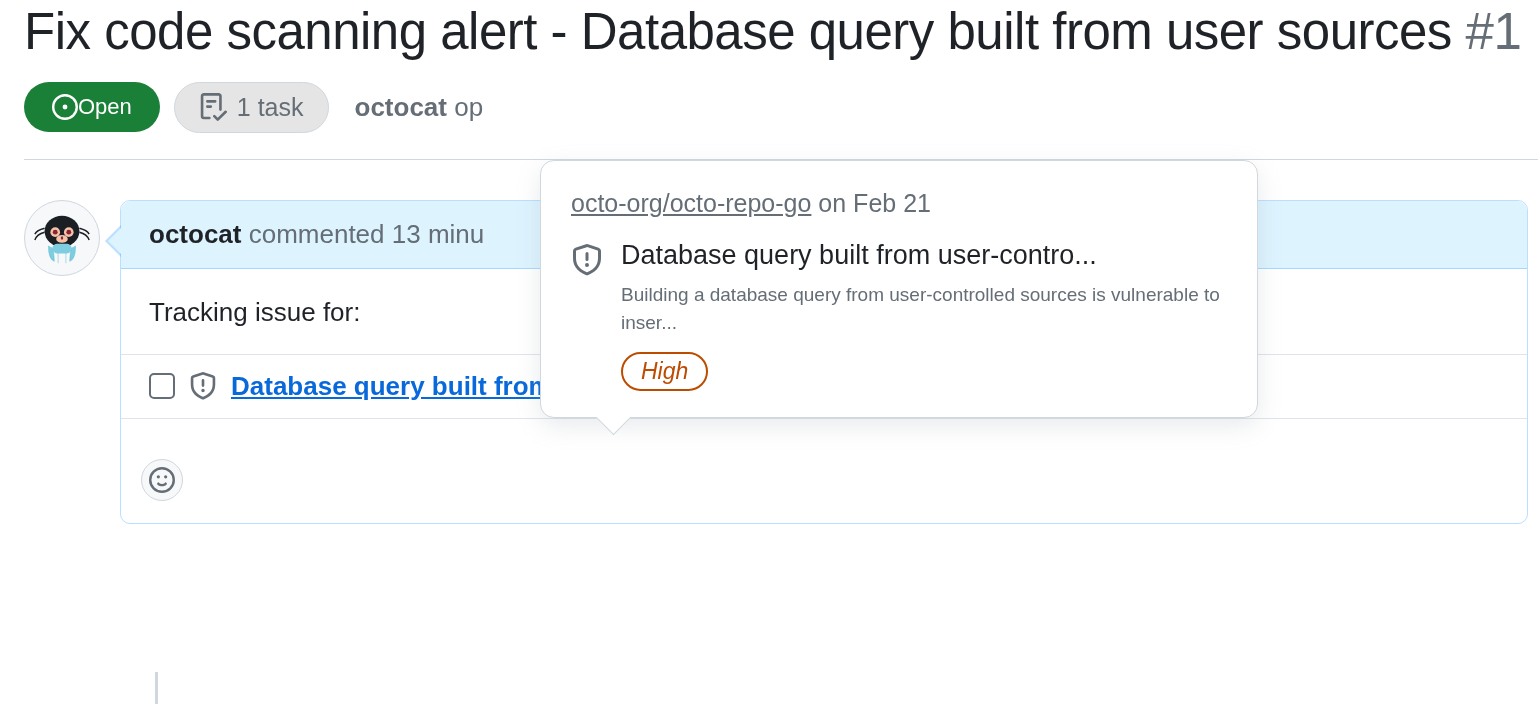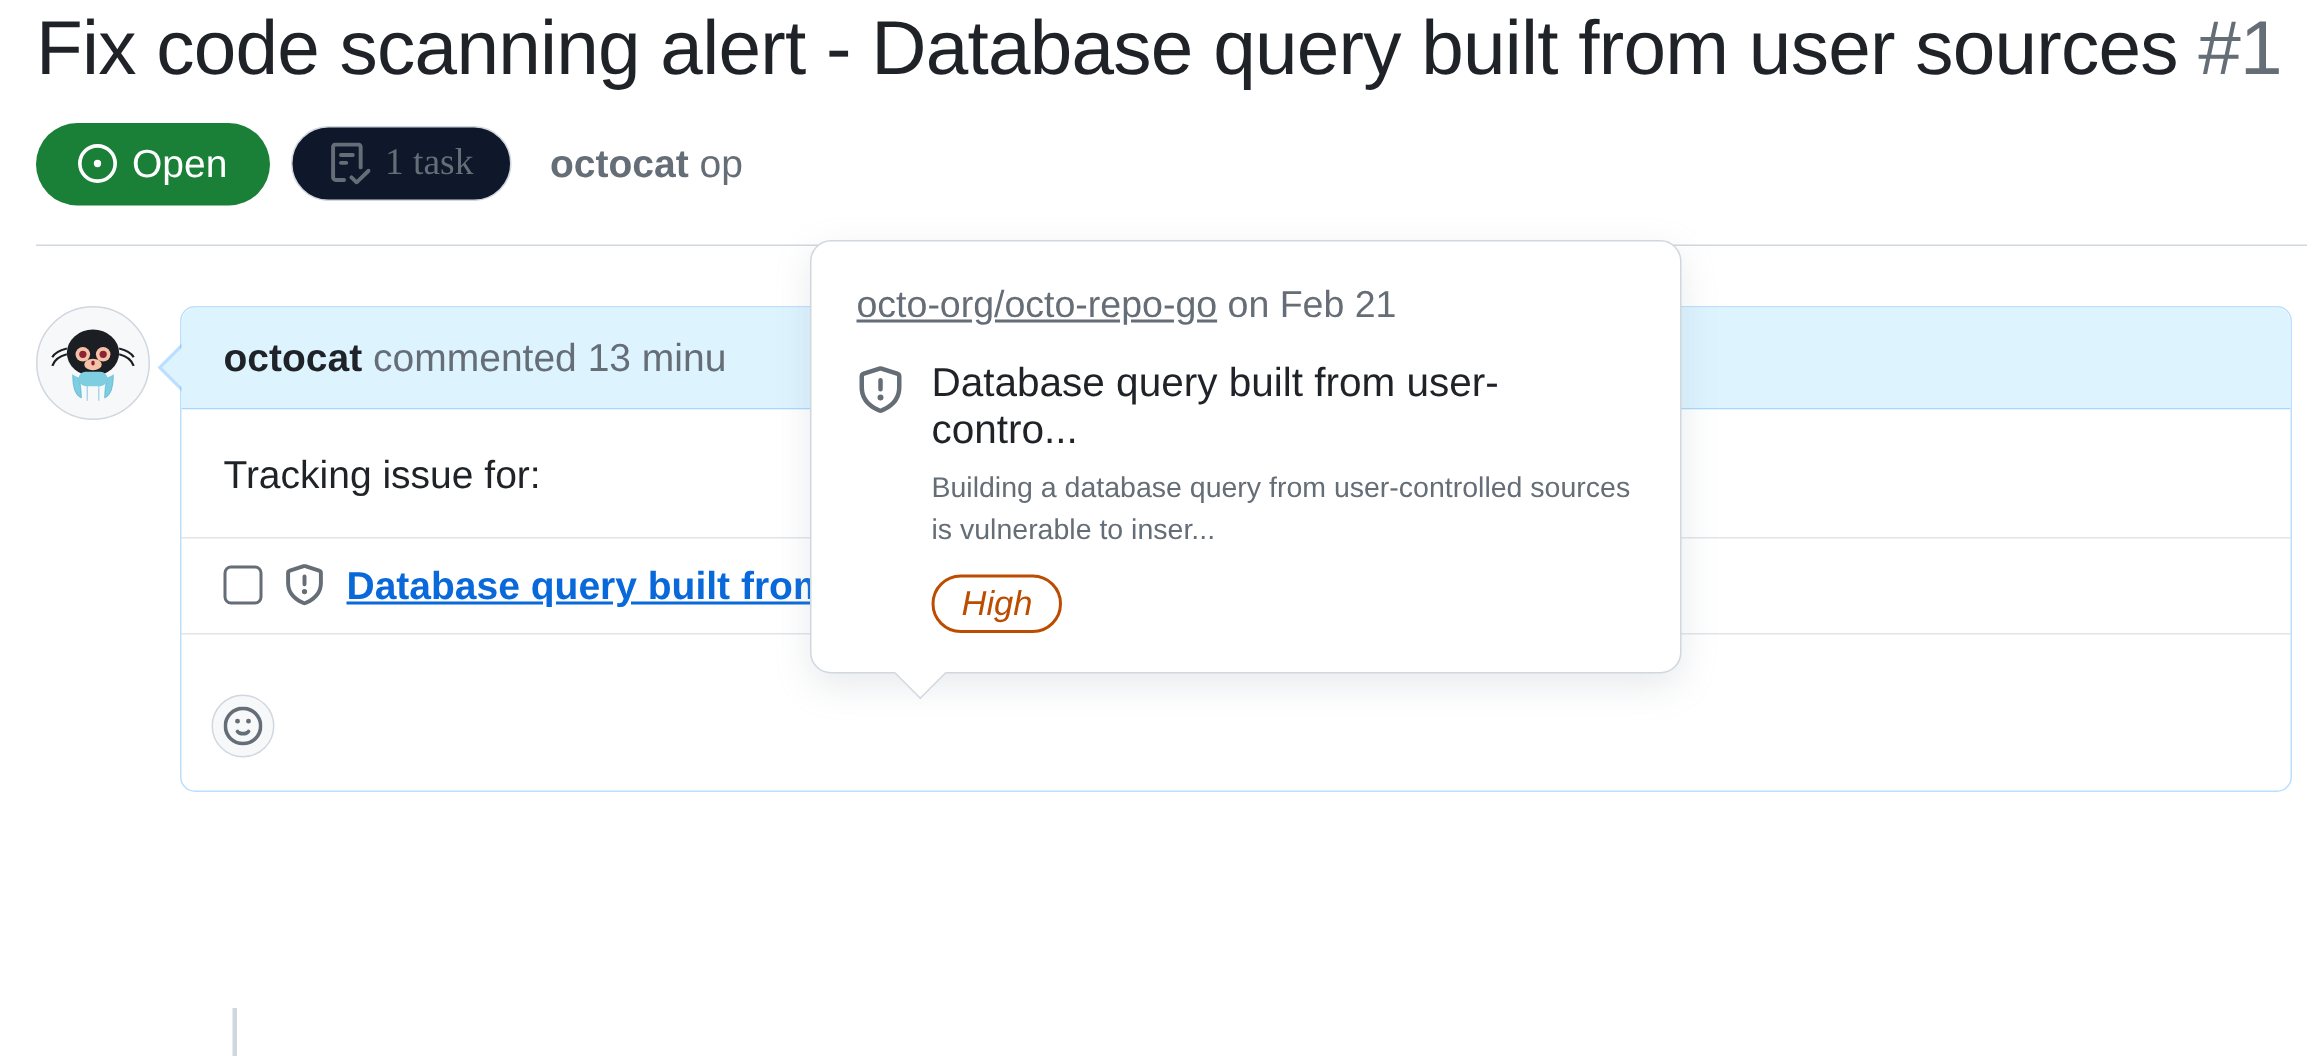--- a/index.html
+++ b/index.html
@@ -33,44 +33,42 @@
       display: flex;
       align-items: center;
       gap: 14px;
       padding-bottom: 26px;
       border-bottom: 1px solid #d0d7de;
       margin-bottom: 40px;
     }
     .status-badge {
       display: inline-flex;
       align-items: center;
-      gap: 10px;
       background: #1a7f37;
       color: #ffffff;
-      font-size: 26px;
+      font-size: 22px;
       font-weight: 500;
       padding: 12px 28px;
       border-radius: 999px;
     }
     .status-badge svg {
       width: 26px;
       height: 26px;
       fill: #ffffff;
     }
     .task-badge {
       display: inline-flex;
       align-items: center;
       gap: 10px;
-      background: #0f172a;
+      background: #e5e5e5;
       border: 1.5px solid #d0d7de;
       color: #656d76;
       font-size: 25px;
       padding: 10px 24px;
       border-radius: 999px;
-      font-family: Liberation Serif, serif;
     }
     .task-badge svg {
       width: 28px;
       height: 28px;
       fill: #656d76;
     }
     .opened-text {
       color: #656d76;
       font-size: 26px;
       margin-left: 12px;
@@ -222,21 +220,21 @@
     }
     .reaction-btn svg {
       width: 26px;
       height: 26px;
       fill: #656d76;
     }
     .hover-card {
       position: absolute;
       left: 540px;
       top: 160px;
-      width: 581px;
+      width: 718px;
       background: #ffffff;
       border: 1.5px solid #d0d7de;
       border-radius: 14px;
       box-shadow: 0 8px 24px rgba(140,149,159,0.2);
       padding: 28px 30px 26px 30px;
       z-index: 100;
     }
     .hover-card::after {
       content: "";
       position: absolute;

